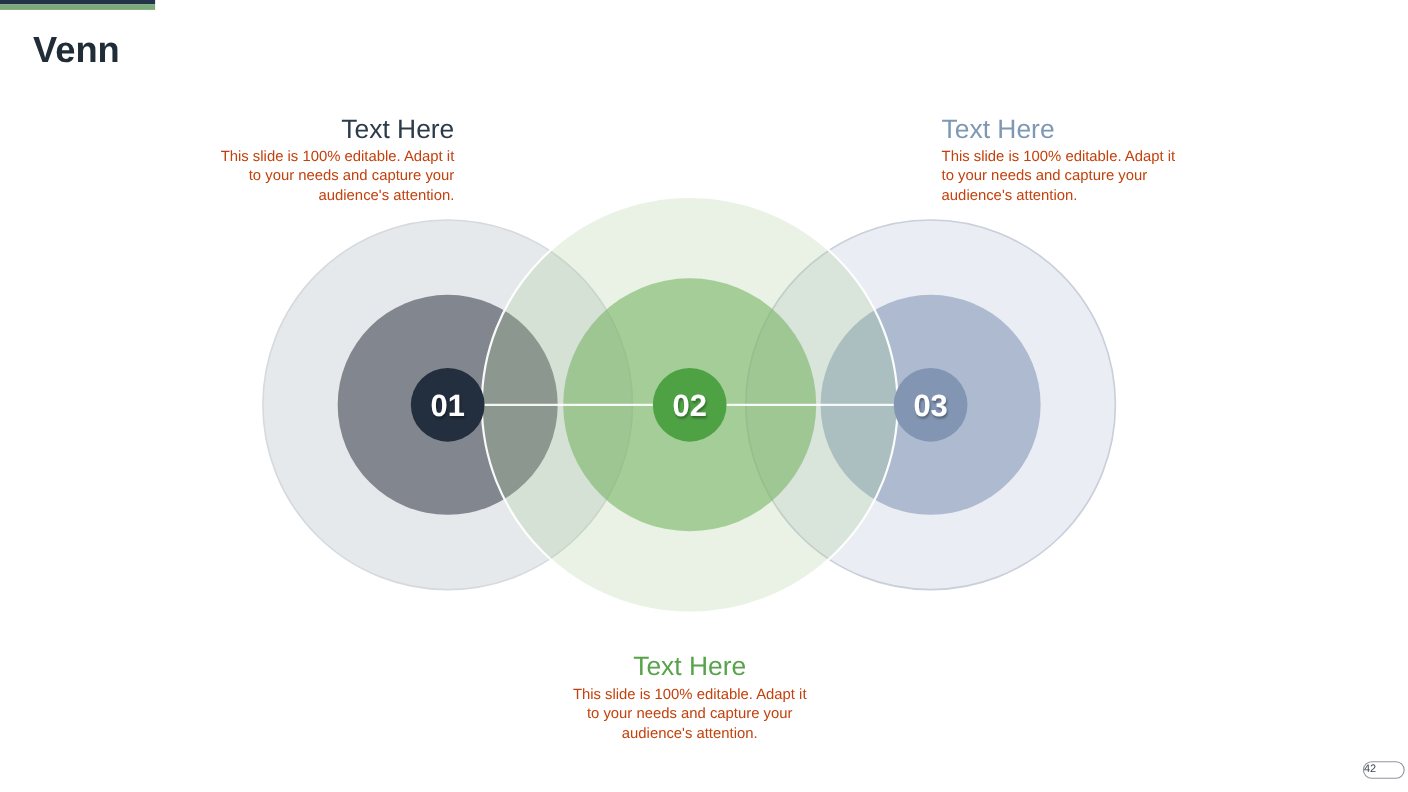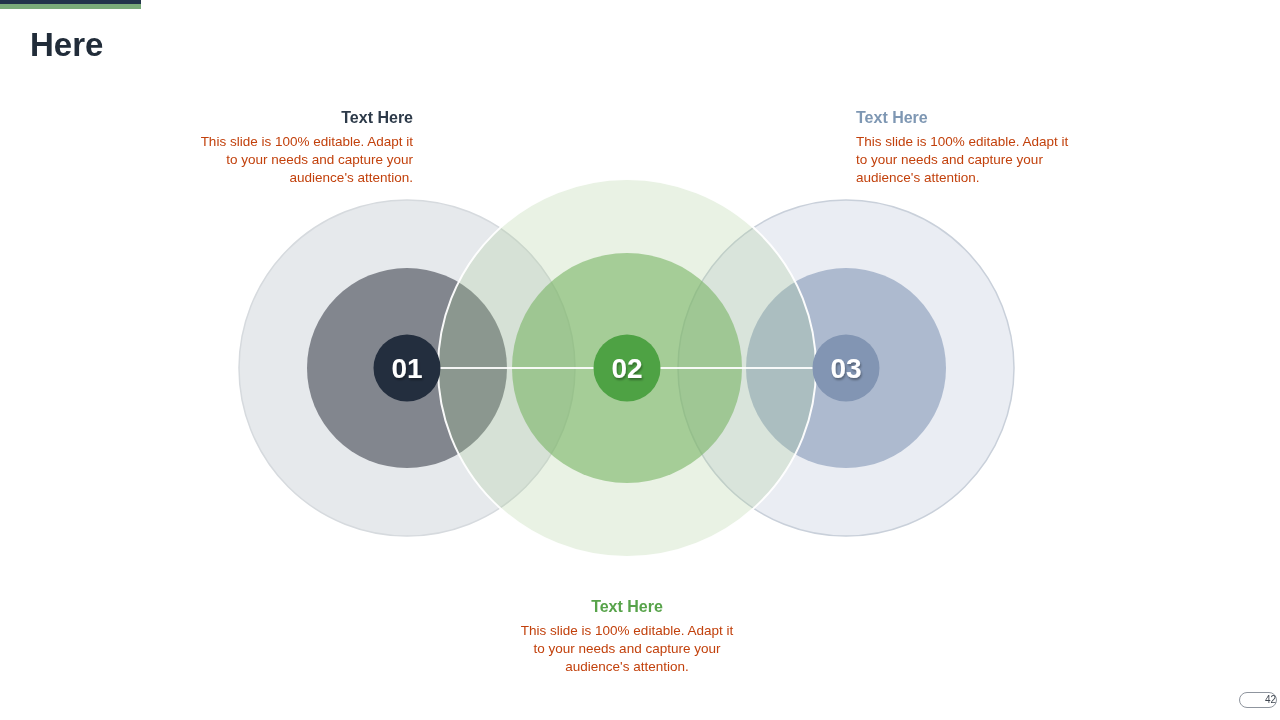--- a/index.html
+++ b/index.html
@@ -18,46 +18,46 @@
   .slide-title{
     position:absolute;left:30px;top:26px;margin:0;
     font-size:33px;font-weight:700;color:#212c39;letter-spacing:0px;
   }
 
   
   .venn-layer{position:absolute;left:0;top:0;width:1280px;height:720px;}
 
   
   .text-block{position:absolute;}
-  .text-block h2{margin:0 0 4px 0;font-size:16px;font-weight:700;line-height:22px;}
+  .text-block h2{margin:0 0 4px 0;font-size:24px;font-weight:400;line-height:22px;}
   .text-block .body-line{display:block;font-size:13.5px;line-height:18px;color:#c2410c;}
   .tb-left{left:161px;top:107px;width:252px;text-align:right;}
   .tb-left h2{color:#2d3a49;}
   .tb-right{left:856px;top:107px;width:252px;text-align:left;}
   .tb-right h2{color:#7e97b3;}
   .tb-bottom{left:487px;top:596px;width:280px;text-align:center;}
   .tb-bottom h2{color:#57a34a;}
 
   
   .page-pill{
     position:absolute;right:3px;top:692px;
     width:36px;height:14px;border:1px solid #8f959e;border-radius:9px;
-    font-size:10px;line-height:14px;text-align:right;color:#3f4650;
+    font-size:10px;line-height:14px;text-align:left;color:#3f4650;
     background:#ffffff;
   }
 </style>
 </head>
 <body>
 
 <div class="slide">
 
   <div class="bar-navy"></div>
   <div class="bar-green"></div>
 
-  <h1 class="slide-title">Here</h1>
+  <h1 class="slide-title">Venn</h1>
 
   <svg class="venn-layer" viewBox="0 0 1280 720" xmlns="http://www.w3.org/2000/svg">
     <defs>
       <filter id="numShadow" x="-50%" y="-50%" width="200%" height="200%">
         <feDropShadow dx="1" dy="2" stdDeviation="1.2" flood-color="#000000" flood-opacity="0.35"></feDropShadow>
       </filter>
     </defs>
 
     <circle cx="407" cy="368" r="168" fill-opacity="0.25" stroke="#d6dade" stroke-width="1.5" fill="#9aa6b4"></circle>
     <circle cx="407" cy="368" r="100" fill-opacity="0.72" fill="#5c606a"></circle>

